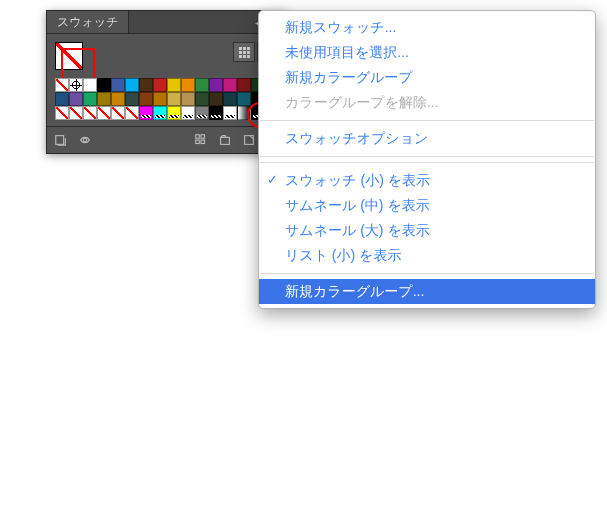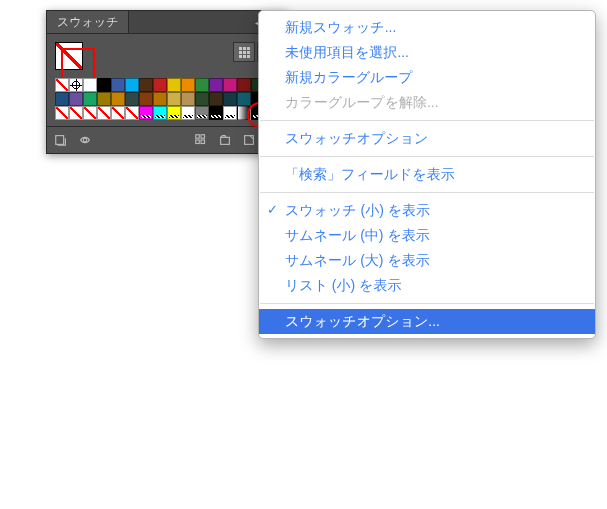--- a/index.html
+++ b/index.html
@@ -336,21 +336,20 @@
 
 <div class="menu" id="menu">
 
 <div class="mi">新規スウォッチ...</div>
     <div class="mi">未使用項目を選択...</div>
     <div class="mi">新規カラーグループ</div>
     <div class="mi disabled">カラーグループを解除...</div>
     <div class="sep"></div>
     <div class="mi">スウォッチオプション</div>
     <div class="sep"></div>
-    <div class="mi">「検索」フィールドを表示</div>
     <div class="sep"></div>
     <div class="mi checked">スウォッチ (小) を表示</div>
     <div class="mi">サムネール (中) を表示</div>
     <div class="mi">サムネール (大) を表示</div>
     <div class="mi">リスト (小) を表示</div>
     <div class="sep"></div>
-    <div class="mi hl">スウォッチオプション...</div>
+    <div class="mi hl">新規カラーグループ...</div>
   </div>
 
 </body></html>

